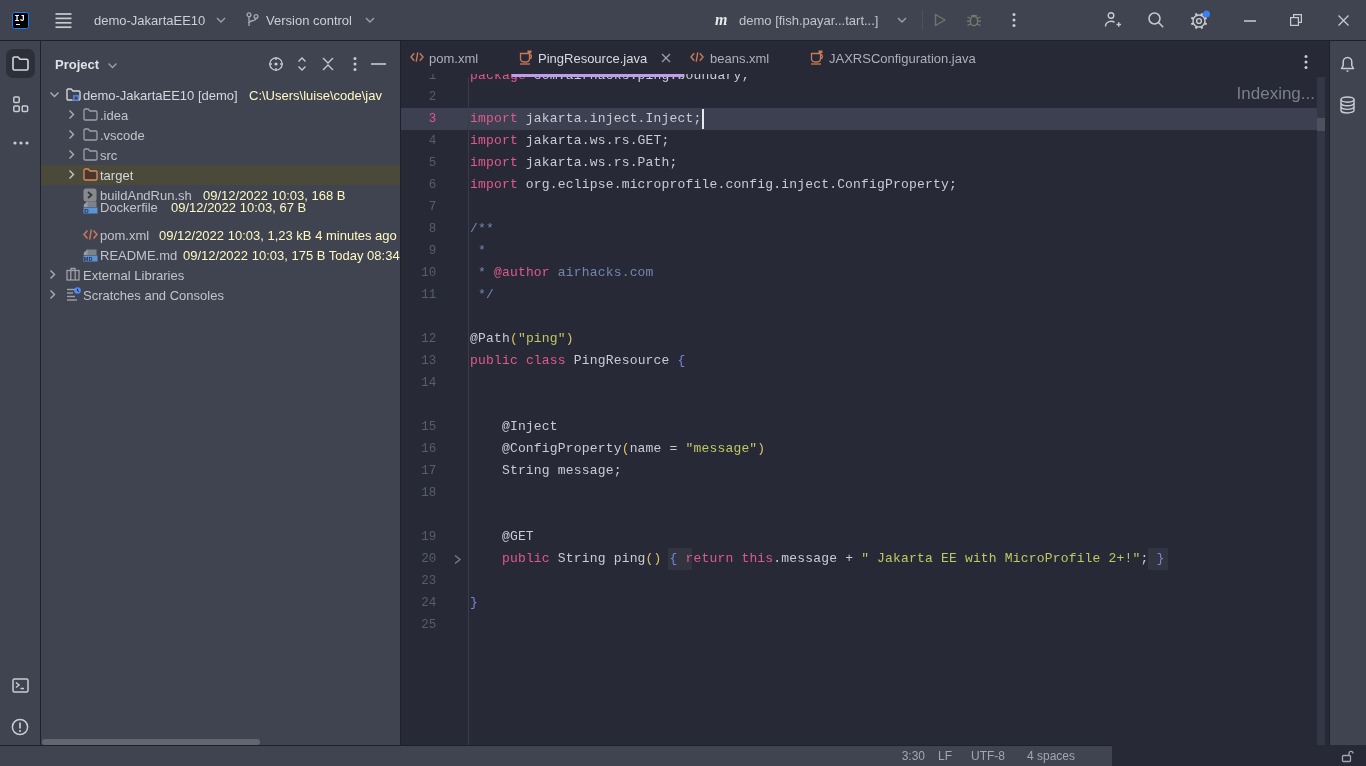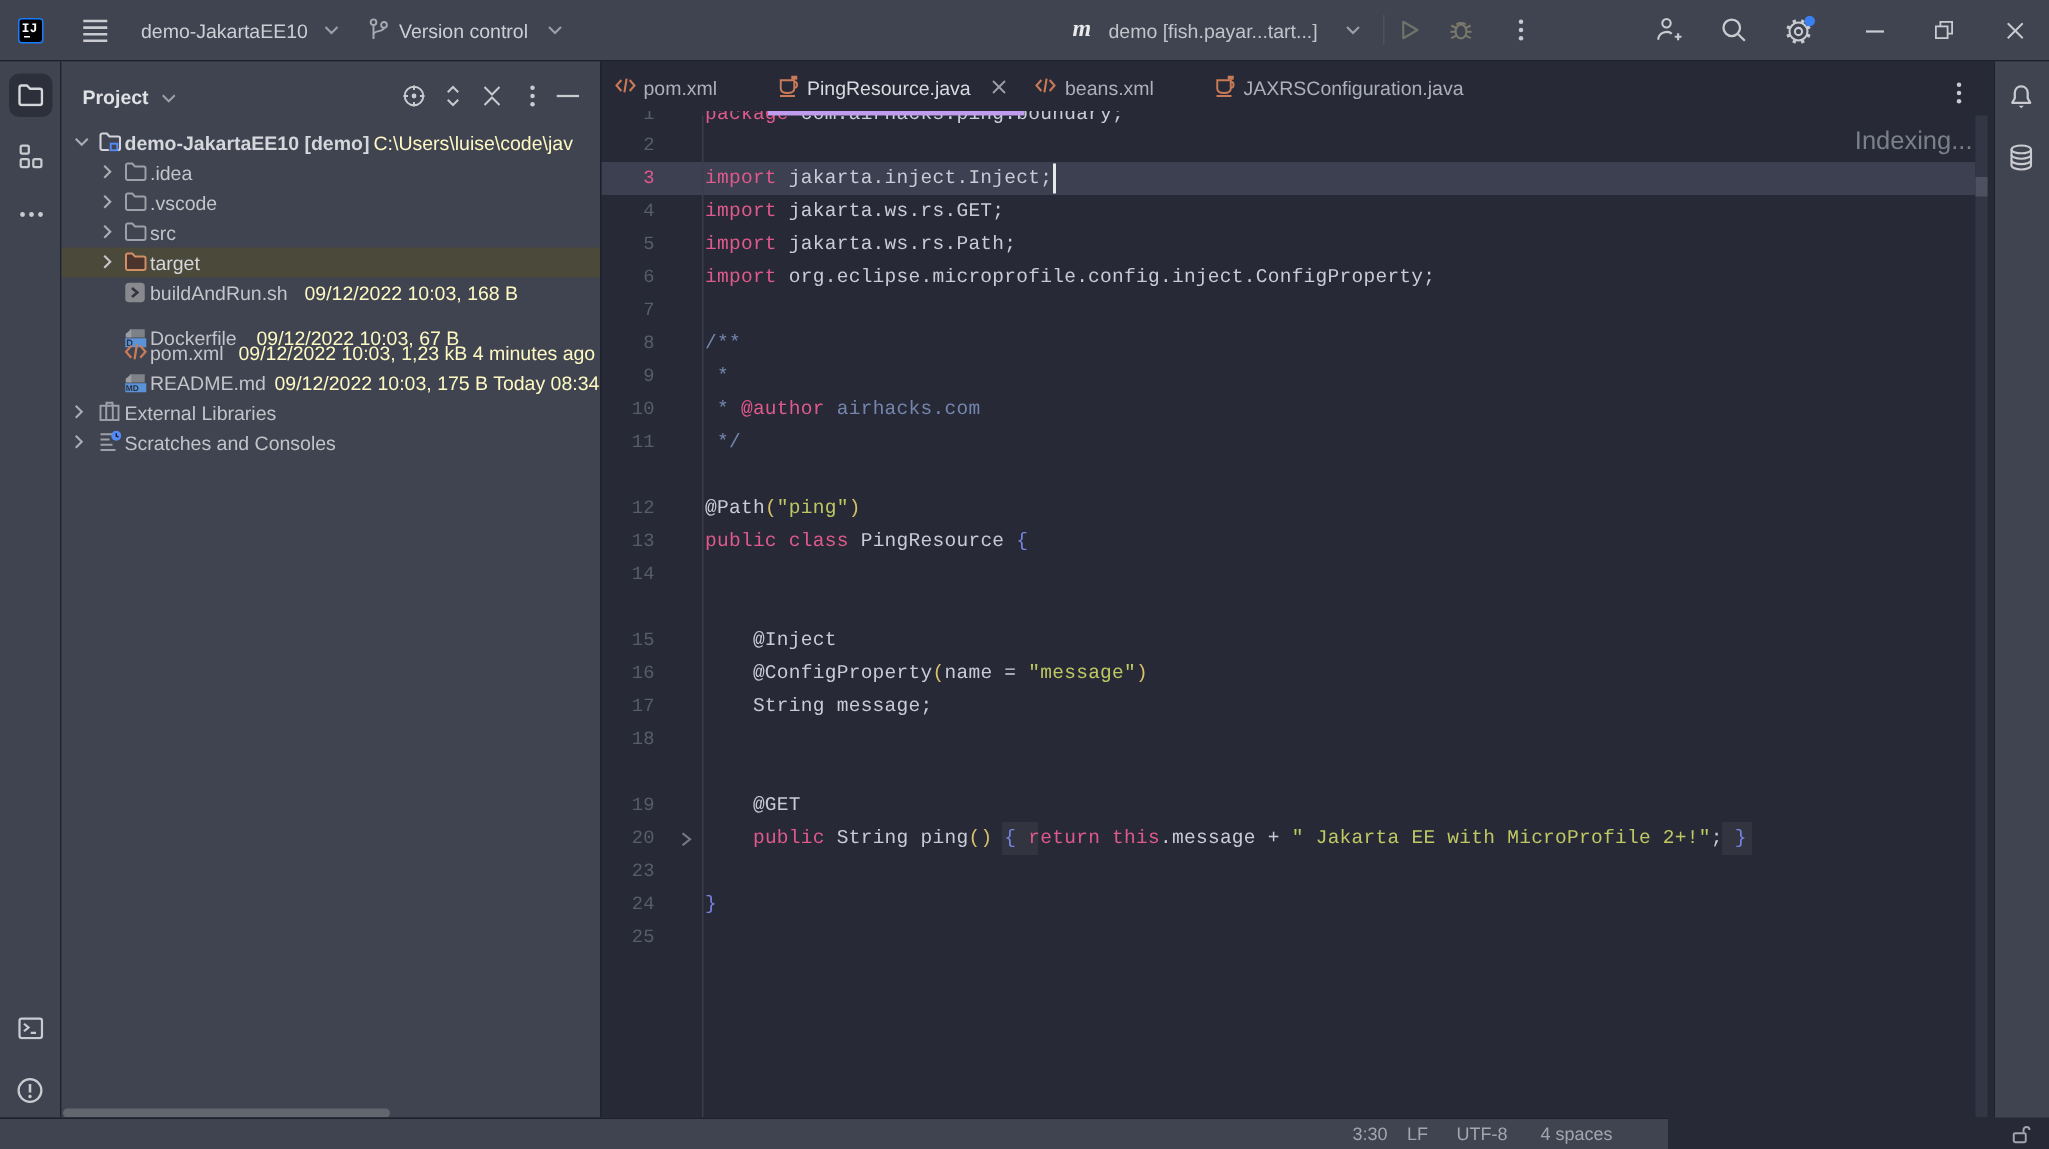--- a/index.html
+++ b/index.html
@@ -231,21 +231,21 @@
 
       <div class="trow" style="top:0px;">
         <svg class="abs" style="left:8px;top:6px;" width="11" height="7" viewBox="0 0 11 7">
             <path d="M1.5 1.5 L5.5 5.5 L9.5 1.5" stroke="#ABAEB5" stroke-width="1.4" fill="none"></path>
           </svg>
         <svg class="abs" style="left:25px;top:3px;" width="15" height="13" viewBox="0 0 15 13">
           <path d="M1 2.2 C1 1.5 1.5 1 2.2 1 L5.2 1 L7 3 L12.8 3 C13.5 3 14 3.5 14 4.2 L14 10.8 C14 11.5 13.5 12 12.8 12 L2.2 12 C1.5 12 1 11.5 1 10.8 Z" fill="none" stroke="#D2D4D9" stroke-width="1.4" stroke-linejoin="round"></path>
           <rect x="6.5" y="6.5" width="6" height="6" fill="#404450"></rect>
           <rect x="7.8" y="7.8" width="4.4" height="4.4" fill="none" stroke="#548AF7" stroke-width="1.3"></rect>
         </svg>
-        <span class="abs tname" style="left:42px;font-weight:bold;color:#D5D7DC;">demo-JakartaEE10 [demo]</span>
+        <span class="abs tname" style="left:42px;font-weight:normal;color:#D5D7DC;">demo-JakartaEE10 [demo]</span>
         <span class="abs tmeta" style="left:208px;">C:\Users\luise\code\jav</span>
       </div>
 
       <div class="trow" style="top:20px;">
         <svg class="abs" style="left:27px;top:4px;" width="7" height="11" viewBox="0 0 7 11">
             <path d="M1.5 1.5 L5.5 5.5 L1.5 9.5" stroke="#ABAEB5" stroke-width="1.4" fill="none"></path>
           </svg>
         <svg class="abs" style="left:42px;top:3px;" width="15" height="13" viewBox="0 0 15 13">
             <path d="M1 2.2 C1 1.5 1.5 1 2.2 1 L5.2 1 L7 3 L12.8 3 C13.5 3 14 3.5 14 4.2 L14 10.8 C14 11.5 13.5 12 12.8 12 L2.2 12 C1.5 12 1 11.5 1 10.8 Z" fill="none" stroke="#9DA0A8" stroke-width="1.3" stroke-linejoin="round"></path>
           </svg>
@@ -284,21 +284,21 @@
 
       <div class="trow" style="top:100px;">
         <svg class="abs" style="left:42px;top:3px;" width="14" height="14" viewBox="0 0 14 14">
           <rect x="0.5" y="0.5" width="13" height="13" rx="2.5" fill="#87898E"></rect>
           <path d="M5 4 L8.5 7 L5 10" fill="none" stroke="#33353C" stroke-width="1.8"></path>
         </svg>
         <span class="abs tname" style="left:59px;">buildAndRun.sh</span>
         <span class="abs tmeta" style="left:162px;">09/12/2022 10:03, 168 B</span>
       </div>
 
-      <div class="trow" style="top:130px;">
+      <div class="trow" style="top:112px;">
         <svg class="abs" style="left:42px;top:3px;" width="15" height="14" viewBox="0 0 15 14">
           <rect x="3.5" y="1.5" width="10" height="5.5" fill="#7E8187"></rect>
           <path d="M0.8 7 L0.8 4.5 L4.5 1.5 L4.5 7 Z" fill="#9B9EA5"></path>
           <rect x="0.5" y="7.5" width="14" height="6" fill="#5B93D8"></rect>
           <text x="1.2" y="12.8" font-size="6.2" font-weight="bold" fill="#2A3140" font-family="Liberation Sans">D</text>
         </svg>
         <span class="abs tname" style="left:59px;">Dockerfile</span>
         <span class="abs tmeta" style="left:130px;">09/12/2022 10:03, 67 B</span>
       </div>
 

